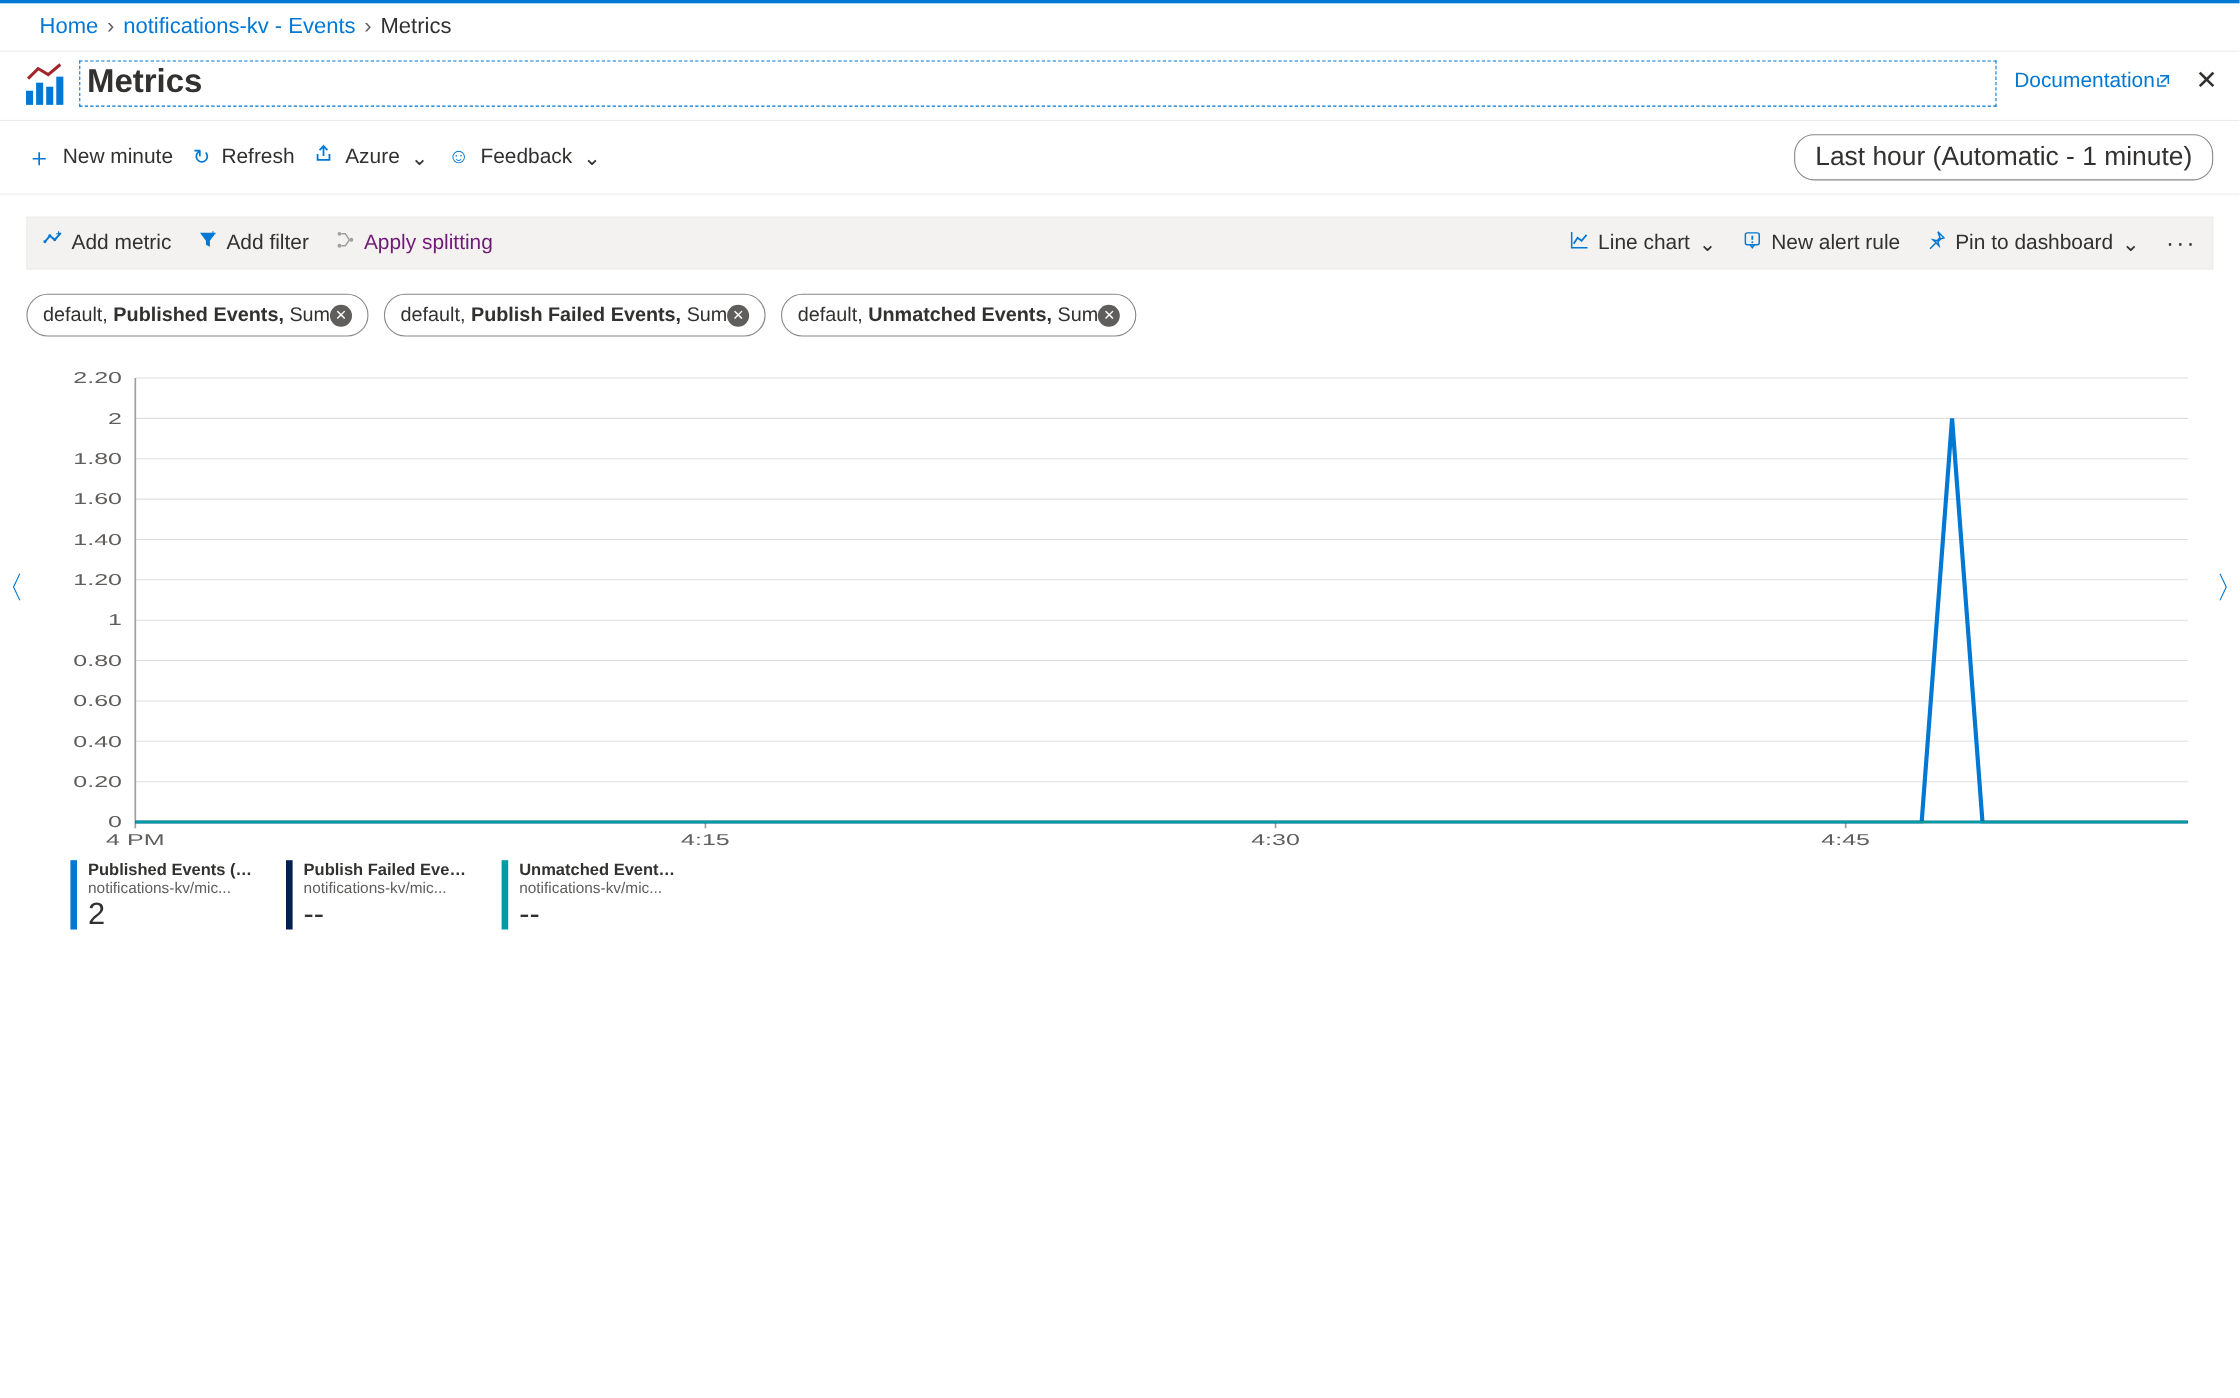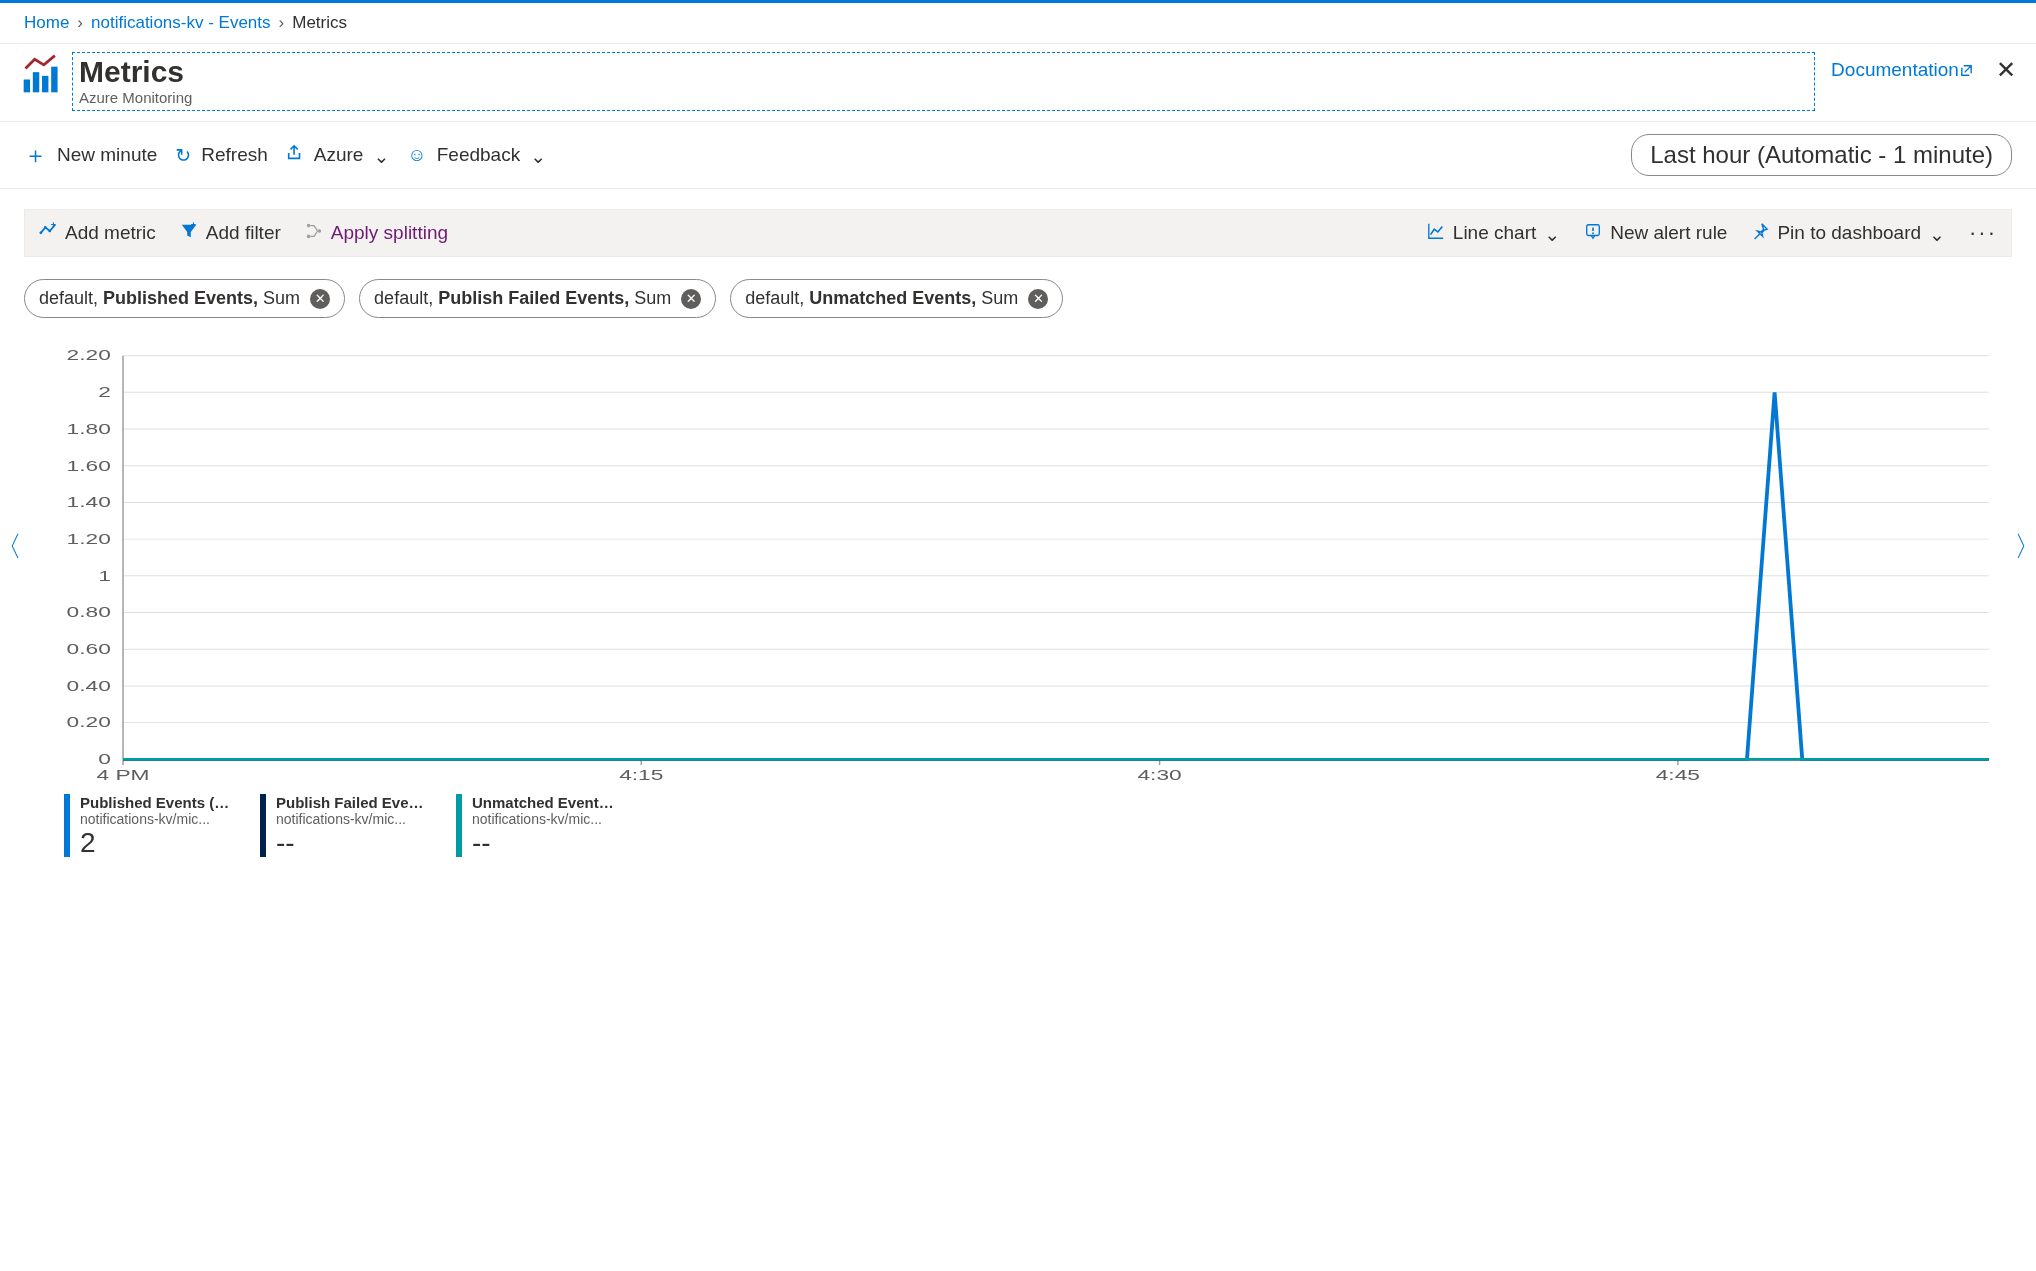--- a/index.html
+++ b/index.html
@@ -1,19 +1,19 @@
 <!DOCTYPE html>
 <html><head>
 <meta charset="utf-8">
 <style>
   * { box-sizing: border-box; margin: 0; padding: 0; }
   html, body { width: 100%; height: 100%; font-family: "Segoe UI", Arial, sans-serif; color: #323130; background: #fff; }
   body { border-top: 3px solid #0078d4; }
 
-  .breadcrumb { display: flex; align-items: center; gap: 8px; padding: 10px 24px; font-size: 17px; border-bottom: 1px solid #edebe9; }
+  .breadcrumb { display: flex; align-items: center; gap: 8px; padding: 10px 36px; font-size: 20px; border-bottom: 1px solid #edebe9; }
   .breadcrumb a { color: #0078d4; text-decoration: none; }
   .breadcrumb .sep { color: #605e5c; }
   .breadcrumb .current { color: #323130; }
 
   .header { display: flex; align-items: flex-start; padding: 8px 20px 10px 20px; border-bottom: 1px solid #edebe9; }
   .header-icon { width: 44px; height: 44px; flex: 0 0 44px; margin-right: 8px; }
   .header-title-box { border: 1.5px dashed #0078d4; padding: 2px 8px 4px 6px; flex: 1; }
   .header-title { font-size: 30px; font-weight: 600; }
   .header-sub { font-size: 15px; color: #605e5c; }
   .header-right { display: flex; align-items: center; gap: 22px; margin-left: 16px; padding-top: 4px;}
@@ -27,21 +27,21 @@
   .time-pill { border: 1px solid #8a8886; border-radius: 18px; padding: 6px 18px; font-size: 24px; }
 
   .chart-area { padding: 20px 24px 10px 24px; position: relative; }
   .chart-toolbar { background: #f3f2f1; border: 1px solid #edebe9; display: flex; align-items: center; padding: 10px 14px; gap: 24px; }
   .ct-btn { display: flex; align-items: center; gap: 8px; font-size: 19px; cursor: pointer; }
   .ct-btn.disabled { color: #701a75; cursor: default; }
   .ct-btn .ico { color: #0078d4; }
   .ct-btn.disabled .ico { color: #a19f9d; }
 
   .pills { display: flex; gap: 14px; margin-top: 22px; flex-wrap: wrap; }
-  .pill { border: 1px solid #8a8886; border-radius: 22px; padding: 8px 14px; font-size: 18px; display: flex; align-items: center; gap: 10px; }
+  .pill { border: 1px solid #8a8886; border-radius: 22px; padding: 8px 14px; font-size: 18px; display: flex; align-items: center; }
   .pill .x { background: #605e5c; color: #fff; border-radius: 50%; width: 20px; height: 20px; display:flex; align-items:center; justify-content:center; font-size:13px; cursor:pointer; }
 
   .nav-chevron { position: absolute; top: 50%; font-size: 28px; color: #0078d4; cursor: pointer; }
   .nav-chevron.left { left: -6px; }
   .nav-chevron.right { right: -6px; }
 
   .plot-wrap { position: relative; margin: 30px 8px 0 8px; }
   svg.plot { width: 100%; height: 440px; display: block; }
   .grid-line { stroke: #e1dfdd; stroke-width: 1; }
   .axis-line { stroke: #a19f9d; stroke-width: 1; }
@@ -71,21 +71,20 @@
 <div class="header">
   <svg class="header-icon" viewBox="0 0 48 48">
     <rect x="4" y="30" width="7" height="14" fill="#0078d4"></rect>
     <rect x="14" y="22" width="7" height="22" fill="#0078d4"></rect>
     <rect x="24" y="26" width="7" height="18" fill="#0078d4"></rect>
     <rect x="34" y="16" width="7" height="28" fill="#0078d4"></rect>
     <polyline points="6,18 16,8 26,14 38,4" fill="none" stroke="#a4262c" stroke-width="3"></polyline>
   </svg>
   <div class="header-title-box">
     <div class="header-title">Metrics</div>
-    <div class="header-sub">Azure Monitoring</div>
   </div>
   <div class="header-right">
     <span class="doc-link">
       <span>Documentation</span>
       <svg width="15" height="15" viewBox="0 0 16 16">
           <path d="M5 3h8v8M13 3L6 10" stroke="#0078d4" fill="none" stroke-width="1.5"></path>
           <path d="M11 13H3V5" stroke="#0078d4" fill="none" stroke-width="1.5"></path>
         </svg>
     </span>
     <span class="close-x">✕</span>

